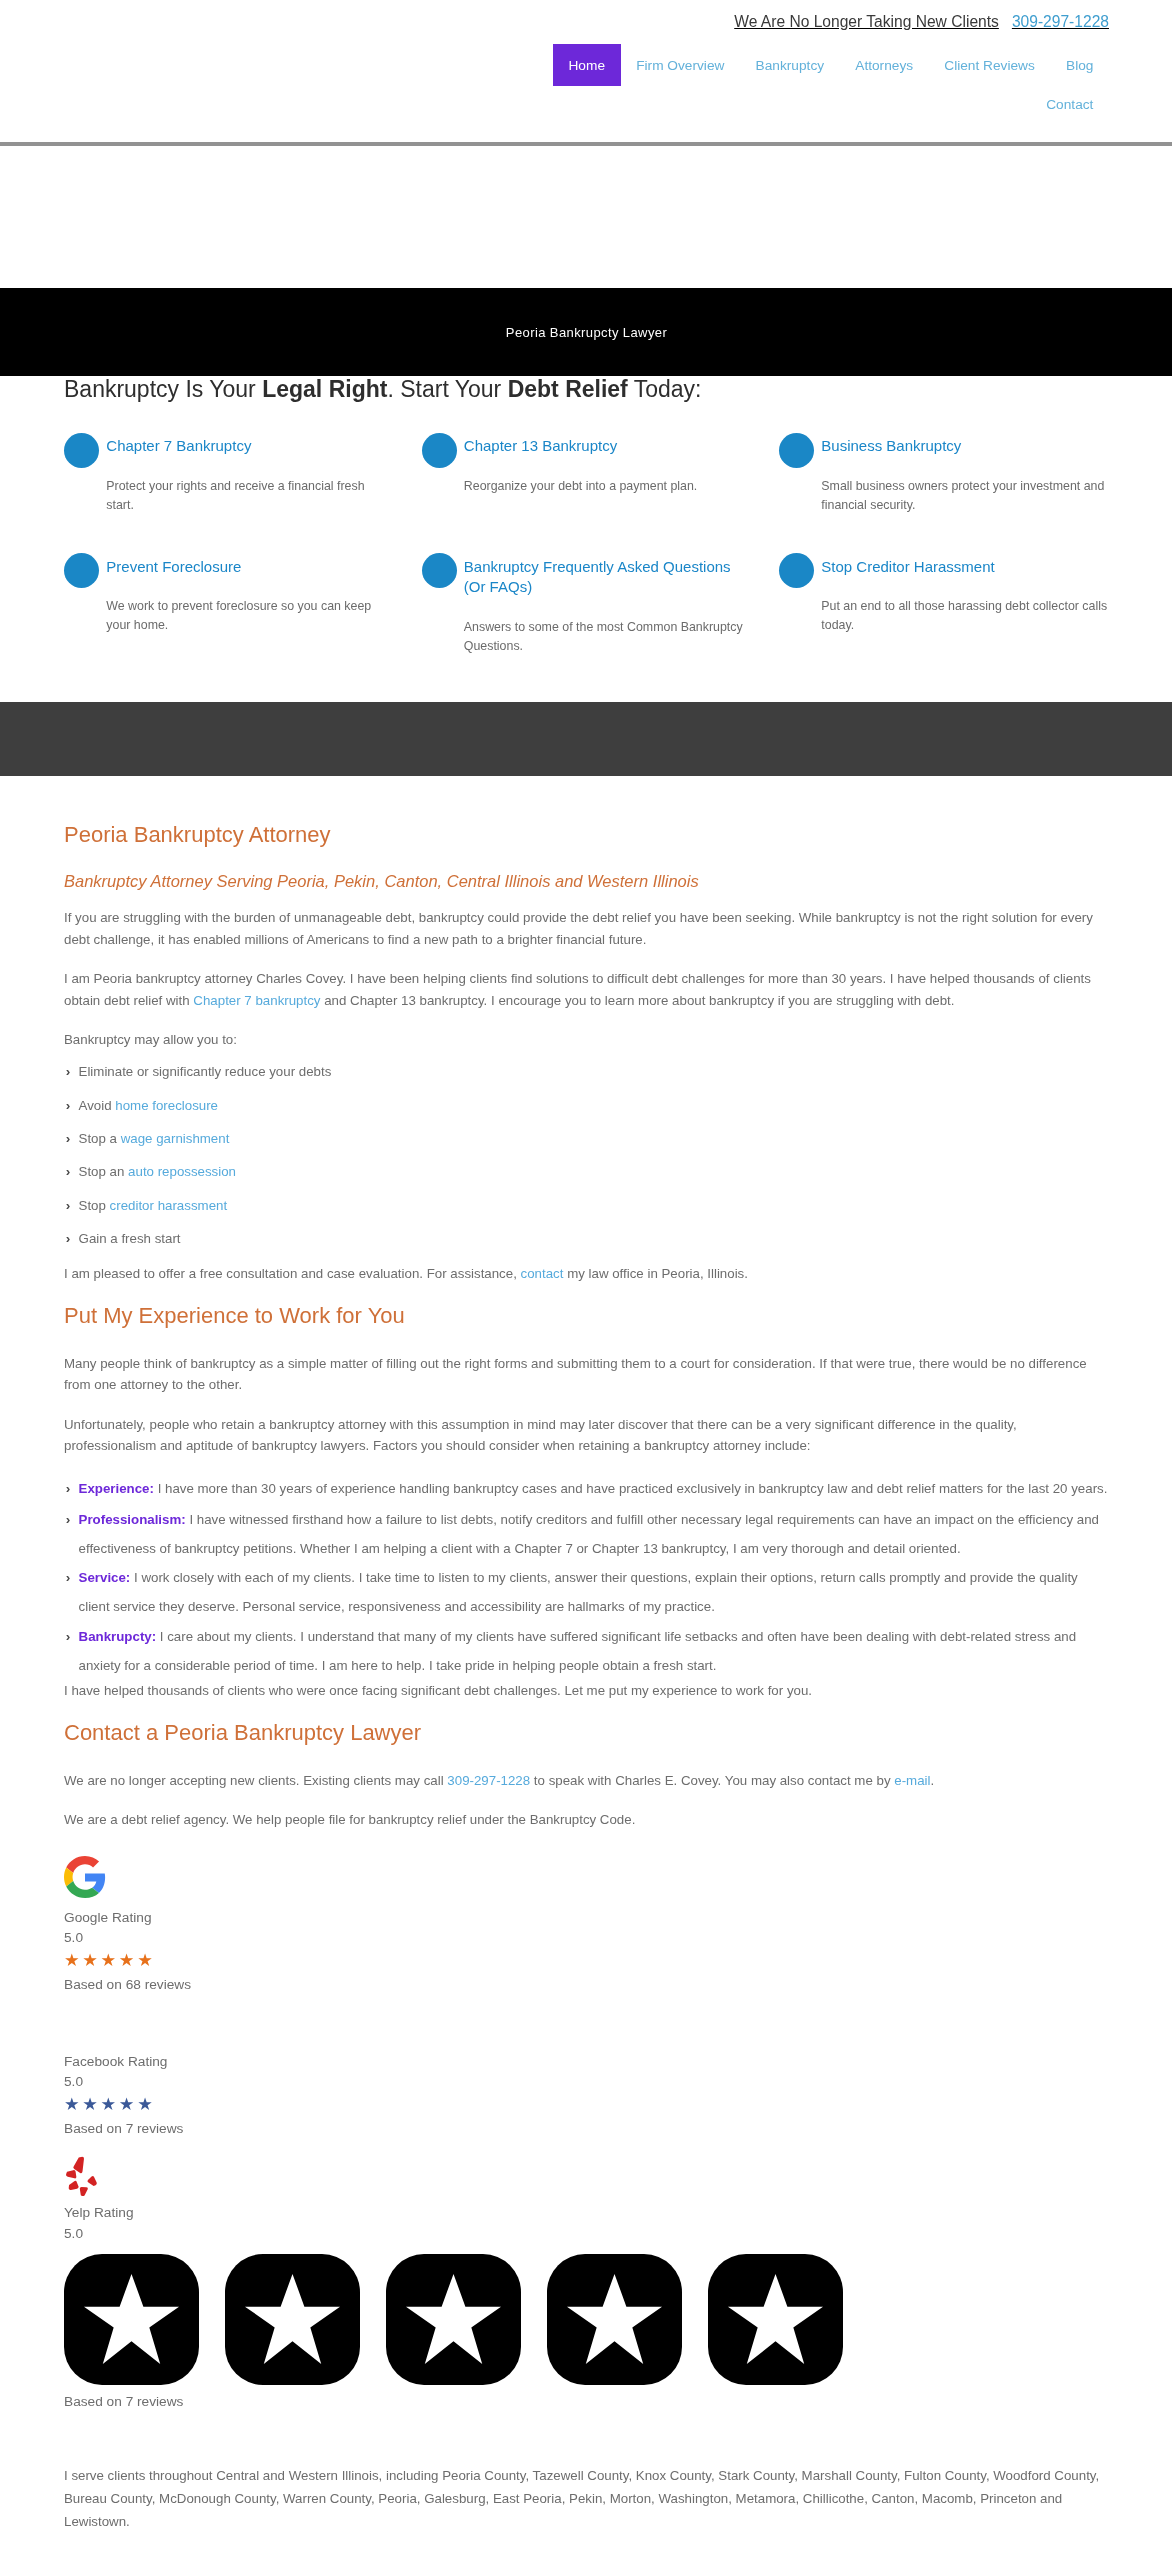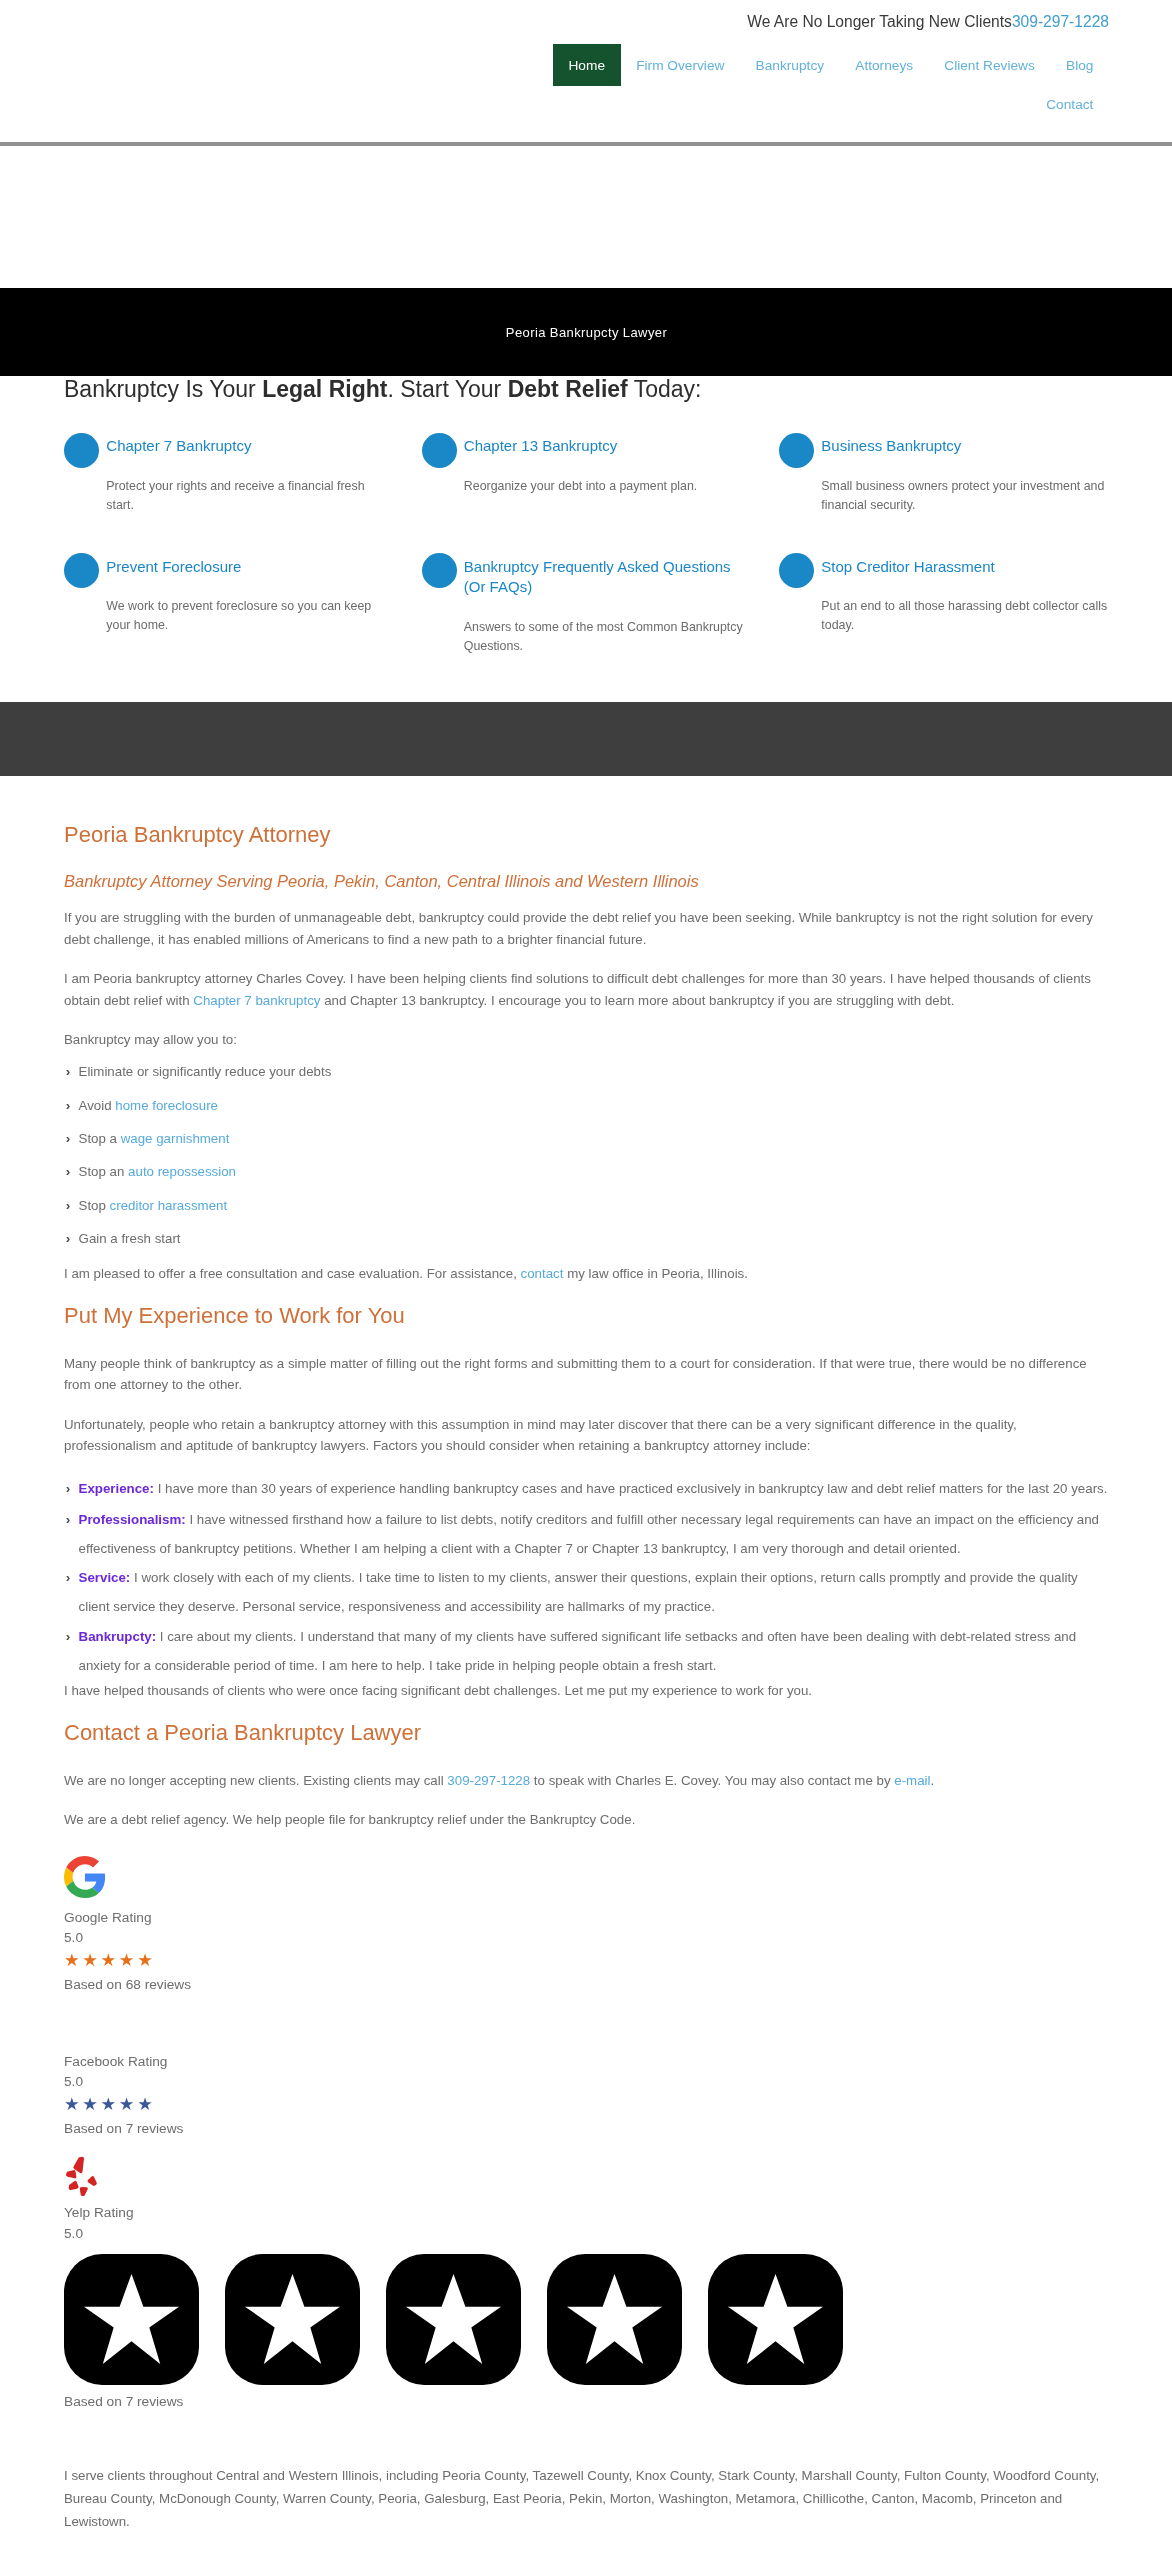--- a/index.html
+++ b/index.html
@@ -6,30 +6,30 @@
   html,body { background:#fff; }
   body {
     width:1173px; margin:0 auto;
     font-family:"Liberation Sans", sans-serif;
     -webkit-font-smoothing:antialiased;
   }
   .container { width:1045px; margin:0 auto; }
 
   
   .site-header { padding-top:9.2px; }
-  .topline { display:flex; justify-content:flex-end; align-items:baseline; padding-top:3.7px; }
+  .topline { display:flex; justify-content:flex-end; align-items:baseline; gap:13px; padding-top:3.7px;text-decoration:underline; }
   .topline .notice { color:#3a3a3a; font-size:15.6px; }
   .topline .phone  { color:#3f9ecf; font-size:15.6px; text-decoration:none; }
   .nav-row { display:flex; justify-content:flex-end; margin-top:13px; }
   .nav-row.second { margin-top:1.8px; }
   .nav-link {
     display:block; padding:13.7px 15.6px; font-size:13.7px; color:#63b1da;
     text-decoration:none; cursor:pointer;
   }
-  .nav-link.active { background:#14532d; color:#fff; }
+  .nav-link.active { background:#6d28d9; color:#fff; }
   .nav-link.contact { padding:9.2px 15.6px 13px; }
   .header-rule { height:4.6px; background:#929292; margin-top:16.5px; }
 
   
   .banner-spacer { height:142px; }
   .banner { height:88px; background:#000; display:flex; align-items:center; justify-content:center; }
   .banner .banner-title { color:#fdfdfd; font-size:13px; letter-spacing:0.4px; }
 
   
   .hero { }

